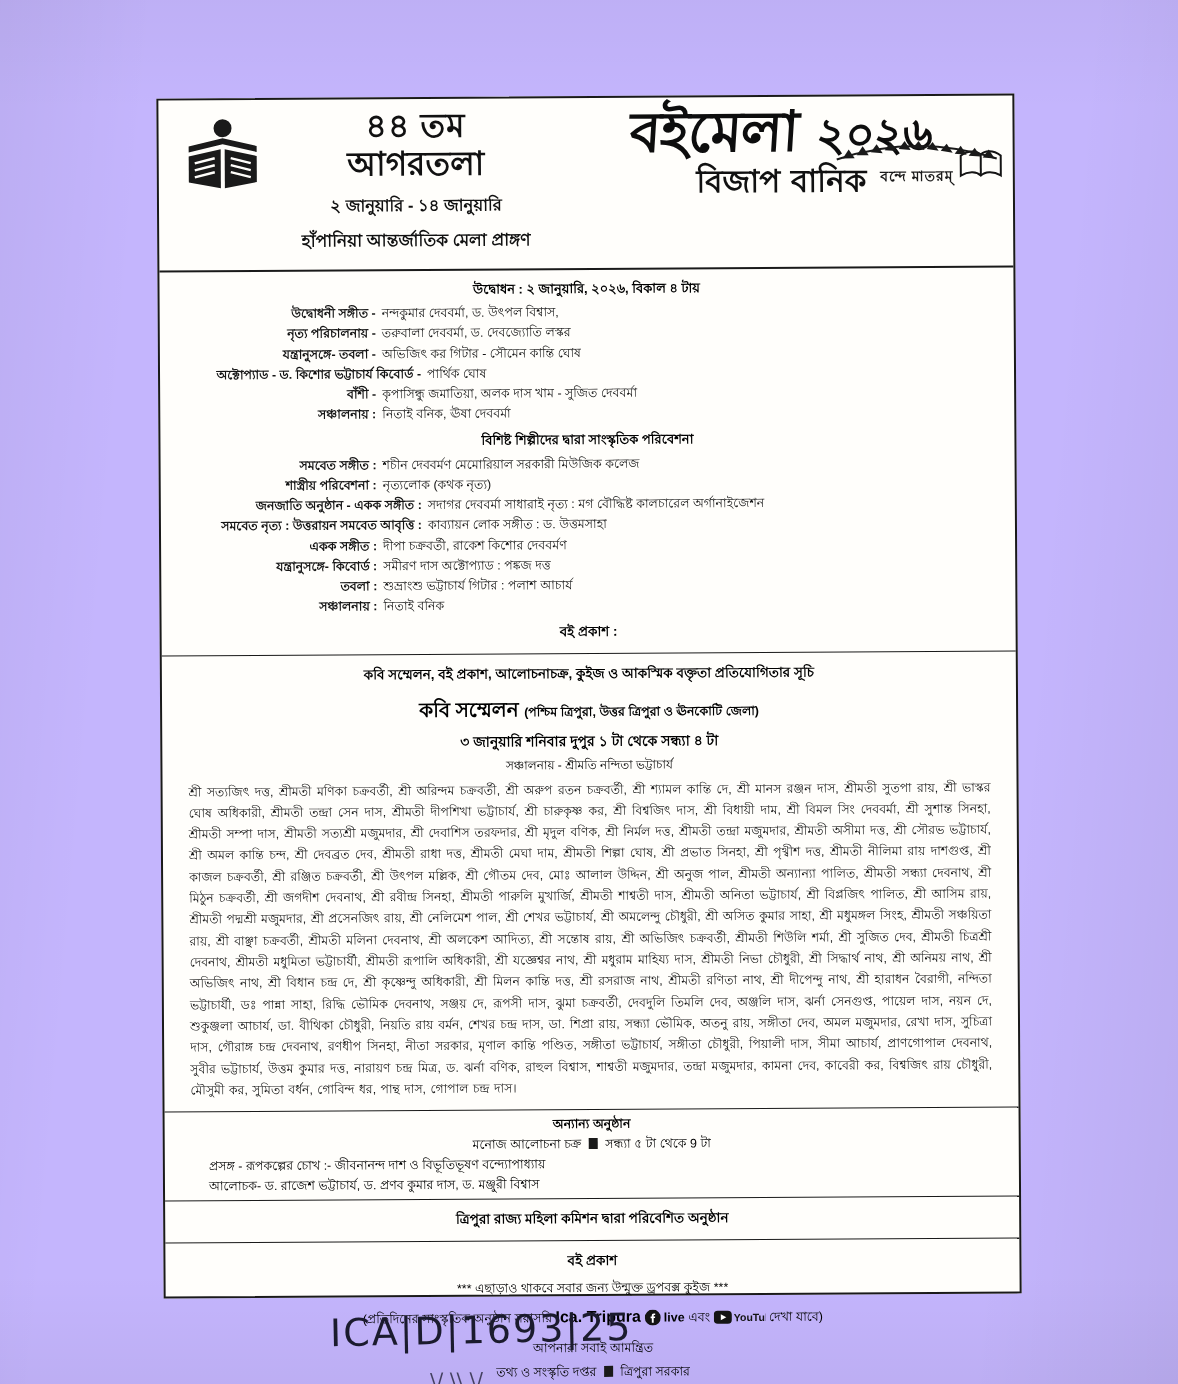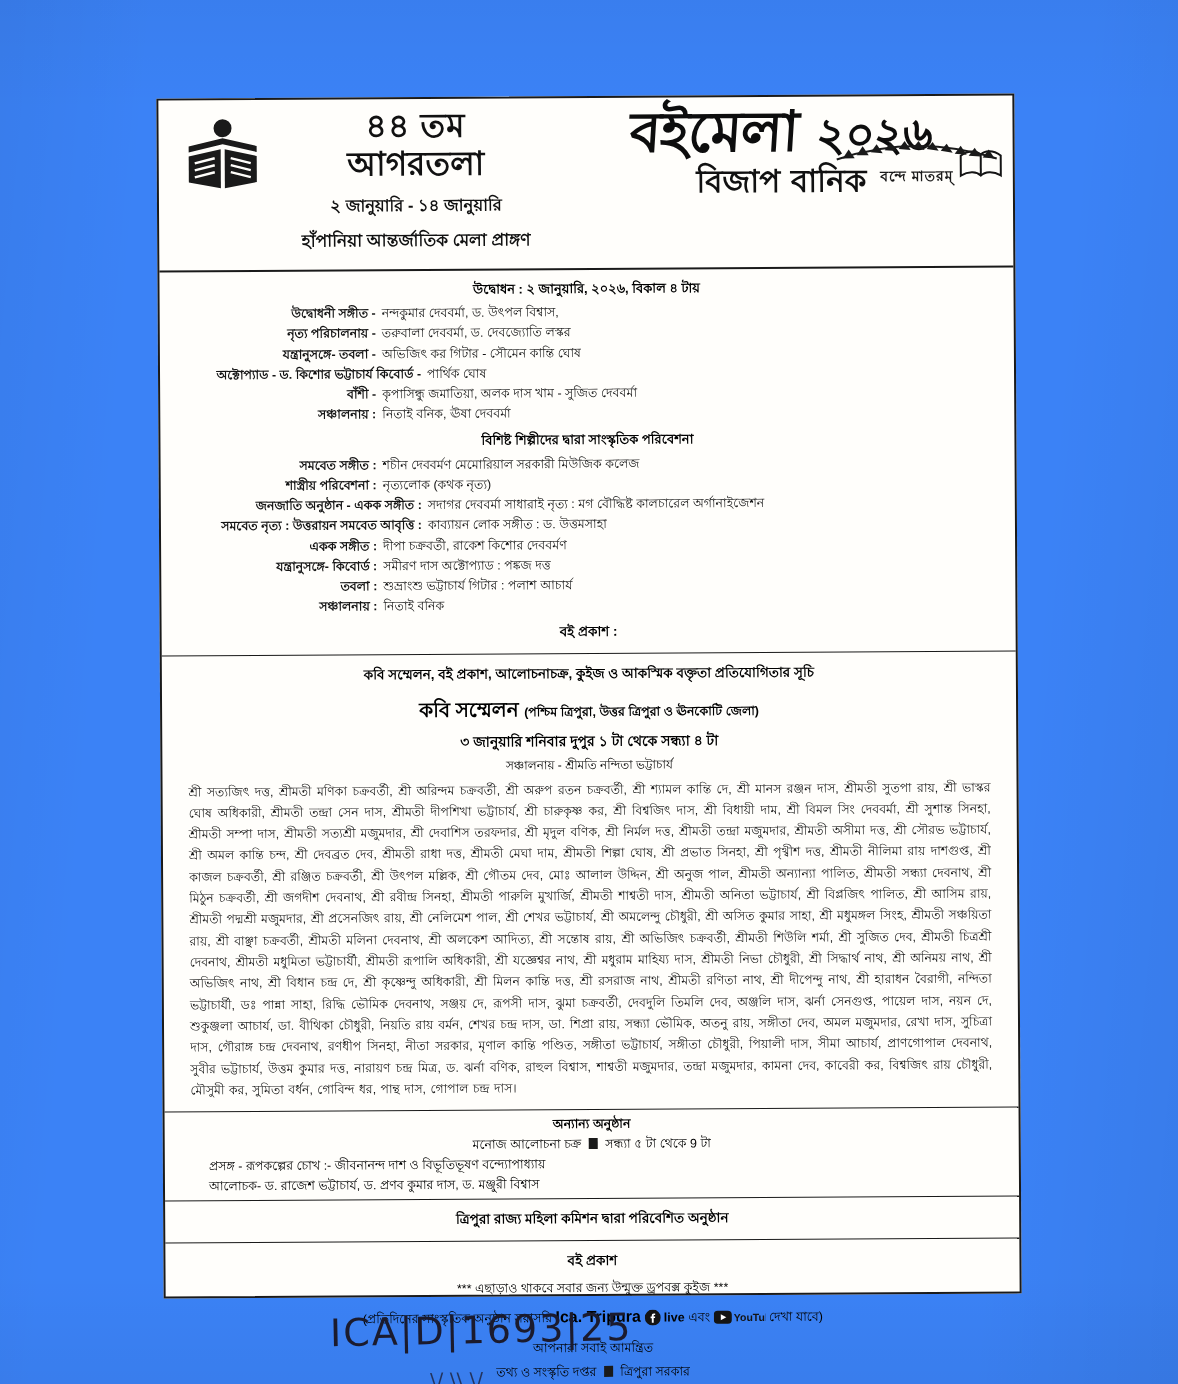--- a/index.html
+++ b/index.html
@@ -8,21 +8,21 @@
     background: #f2f2f0;
   }
   body {
     font-family: "Liberation Sans", sans-serif;
   }
   .page {
     position: relative;
     width: 1178px;
     height: 1384px;
     margin: 0 auto;
-    background: #3b82f6;
+    background: #c4b5fd;
     overflow: hidden;
   }
   
   .scan-shade {
     position: absolute;
     inset: 0;
     background:
       linear-gradient(95deg, rgba(0,0,0,0.045) 0%, rgba(0,0,0,0.0) 12%, rgba(0,0,0,0.0) 84%, rgba(0,0,0,0.05) 100%),
       linear-gradient(180deg, rgba(0,0,0,0.03) 0%, rgba(0,0,0,0) 8%, rgba(0,0,0,0) 92%, rgba(0,0,0,0.04) 100%);
     pointer-events: none;

